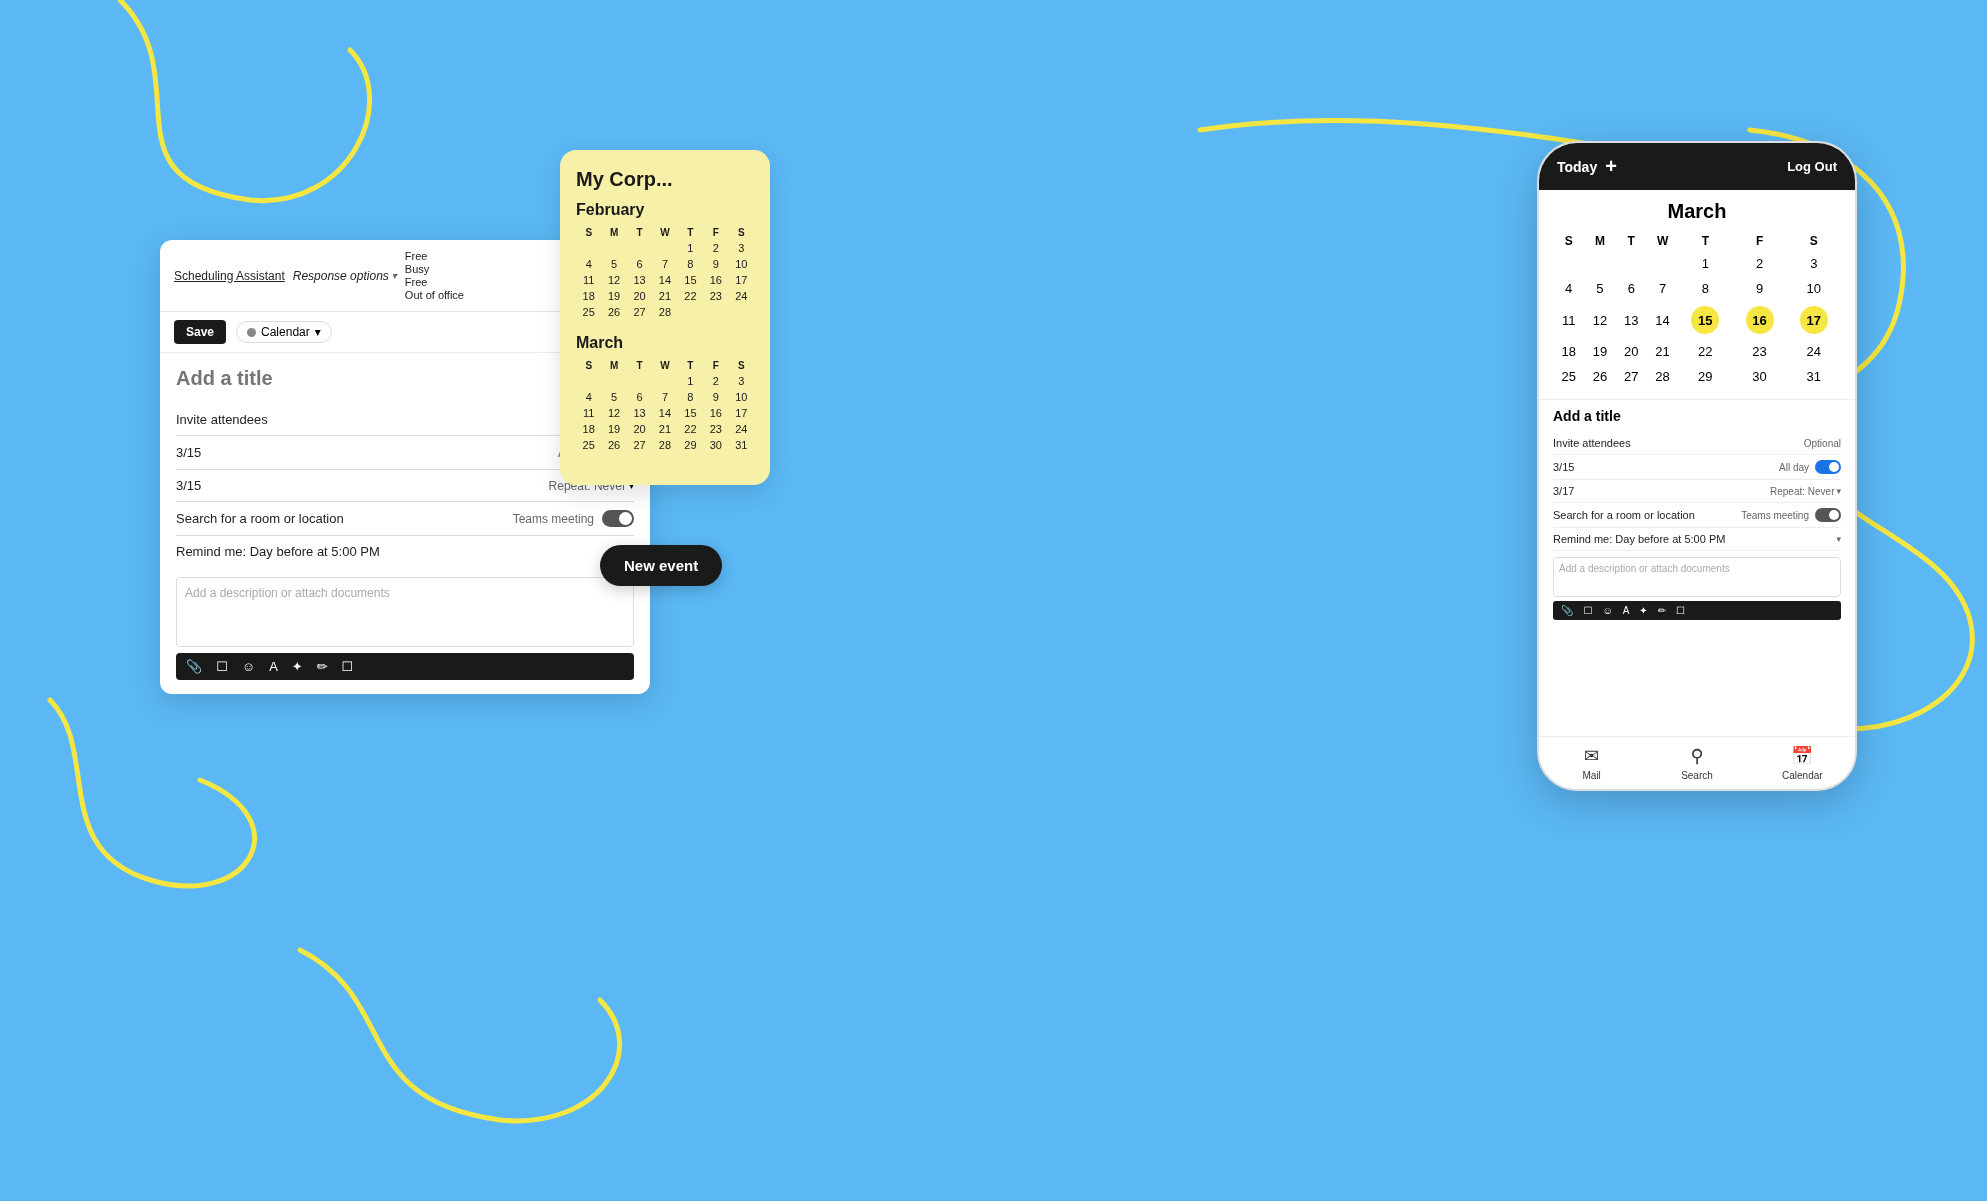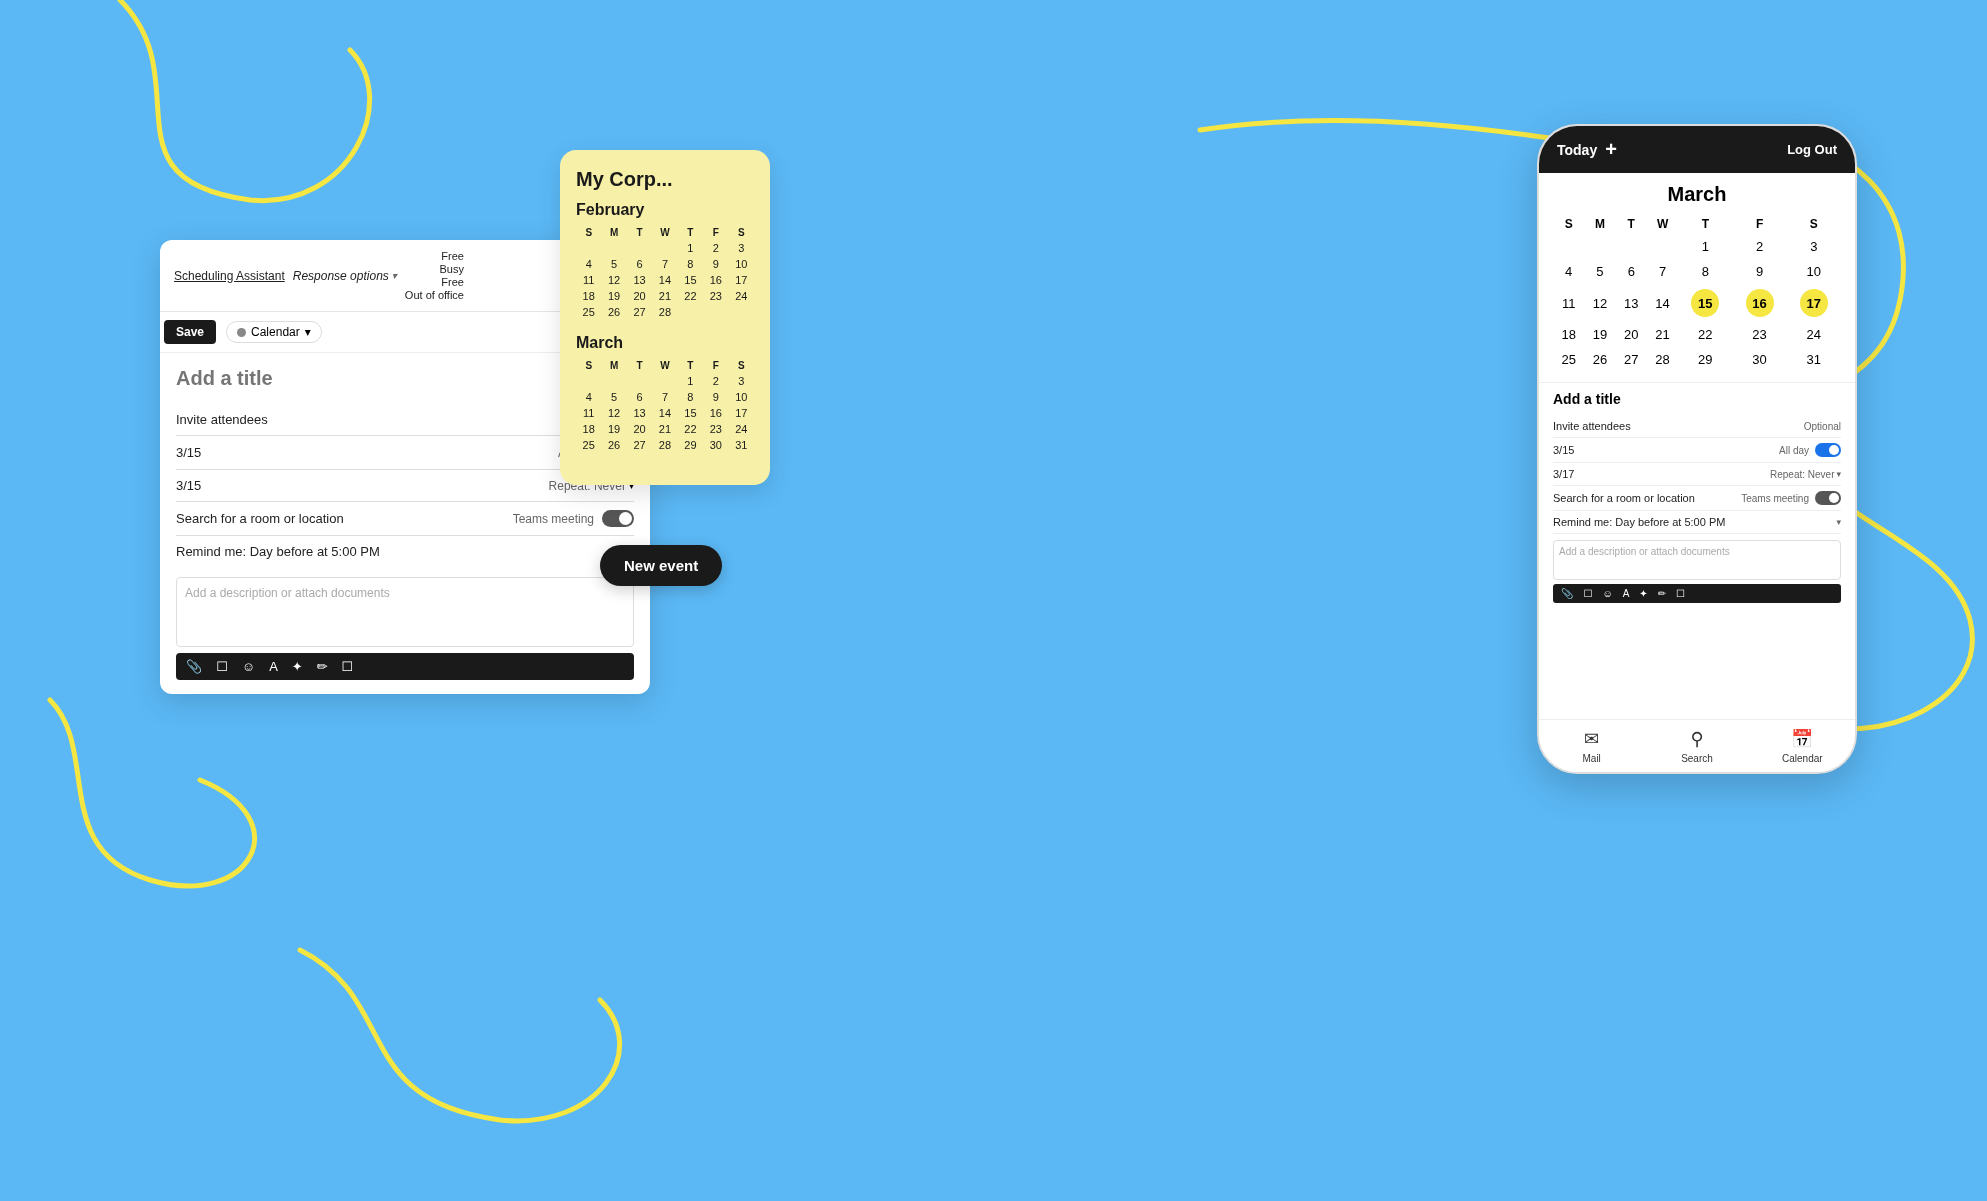--- a/index.html
+++ b/index.html
@@ -48,21 +48,21 @@
       white-space: nowrap;
       text-decoration: underline;
     }
     .toolbar-sep { flex: 1; }
     .toolbar-dropdown {
       display: flex; align-items: center; gap: 3px; cursor: pointer;
       font-size: 12px; color: #222; font-style: italic;
     }
     .toolbar-dropdown .arrow { font-size: 10px; color: #666; }
     .status-menu {
-      display: flex; flex-direction: column; font-size: 11px; color: #222; gap: 1px; text-align: right;
+      display: flex; flex-direction: column; font-size: 11px; color: #222; gap: 1px;
     }
     .save-btn {
       background: #1a1a1a;
       color: #fff;
       border: none;
       border-radius: 4px;
       padding: 5px 12px;
       font-size: 12px;
       font-weight: 600;
       cursor: pointer;
@@ -180,21 +180,21 @@
       font-weight: 700;
       z-index: 20;
       cursor: pointer;
       box-shadow: 0 4px 15px rgba(0,0,0,0.2);
     }
 
     
     .phone {
       position: absolute;
       right: 130px;
-      top: 124px;
+      top: 141px;
       width: 320px;
       height: 650px;
       background: #fff;
       border-radius: 40px;
       box-shadow: 0 12px 40px rgba(0,0,0,0.2);
       z-index: 10;
       overflow: hidden;
       border: 2px solid #ddd;
     }
     .phone-top-bar {
@@ -335,21 +335,21 @@
       <span>Busy</span>
       <span>Free</span>
       <span>Out of office</span>
     </span>
     <span class="toolbar-sep"></span>
     <span class="toolbar-dropdown">
       <span>Categorize</span>
       <span class="arrow">▾</span>
     </span>
   </div>
-  <div style="display:flex;align-items:center;padding:8px 4px;border-bottom:1px solid #eee;gap:10px;">
+  <div style="display:flex;align-items:center;padding:8px 14px;border-bottom:1px solid #eee;gap:10px;">
     <button class="save-btn">Save</button>
     <div class="calendar-pill">
       <div class="calendar-dot"></div>
       <span>Calendar</span>
       <span class="arrow">▾</span>
     </div>
   </div>
   <div class="desktop-panel-body">
     <input class="title-field" type="text" placeholder="Add a title" style="">
     <div class="field-row">

